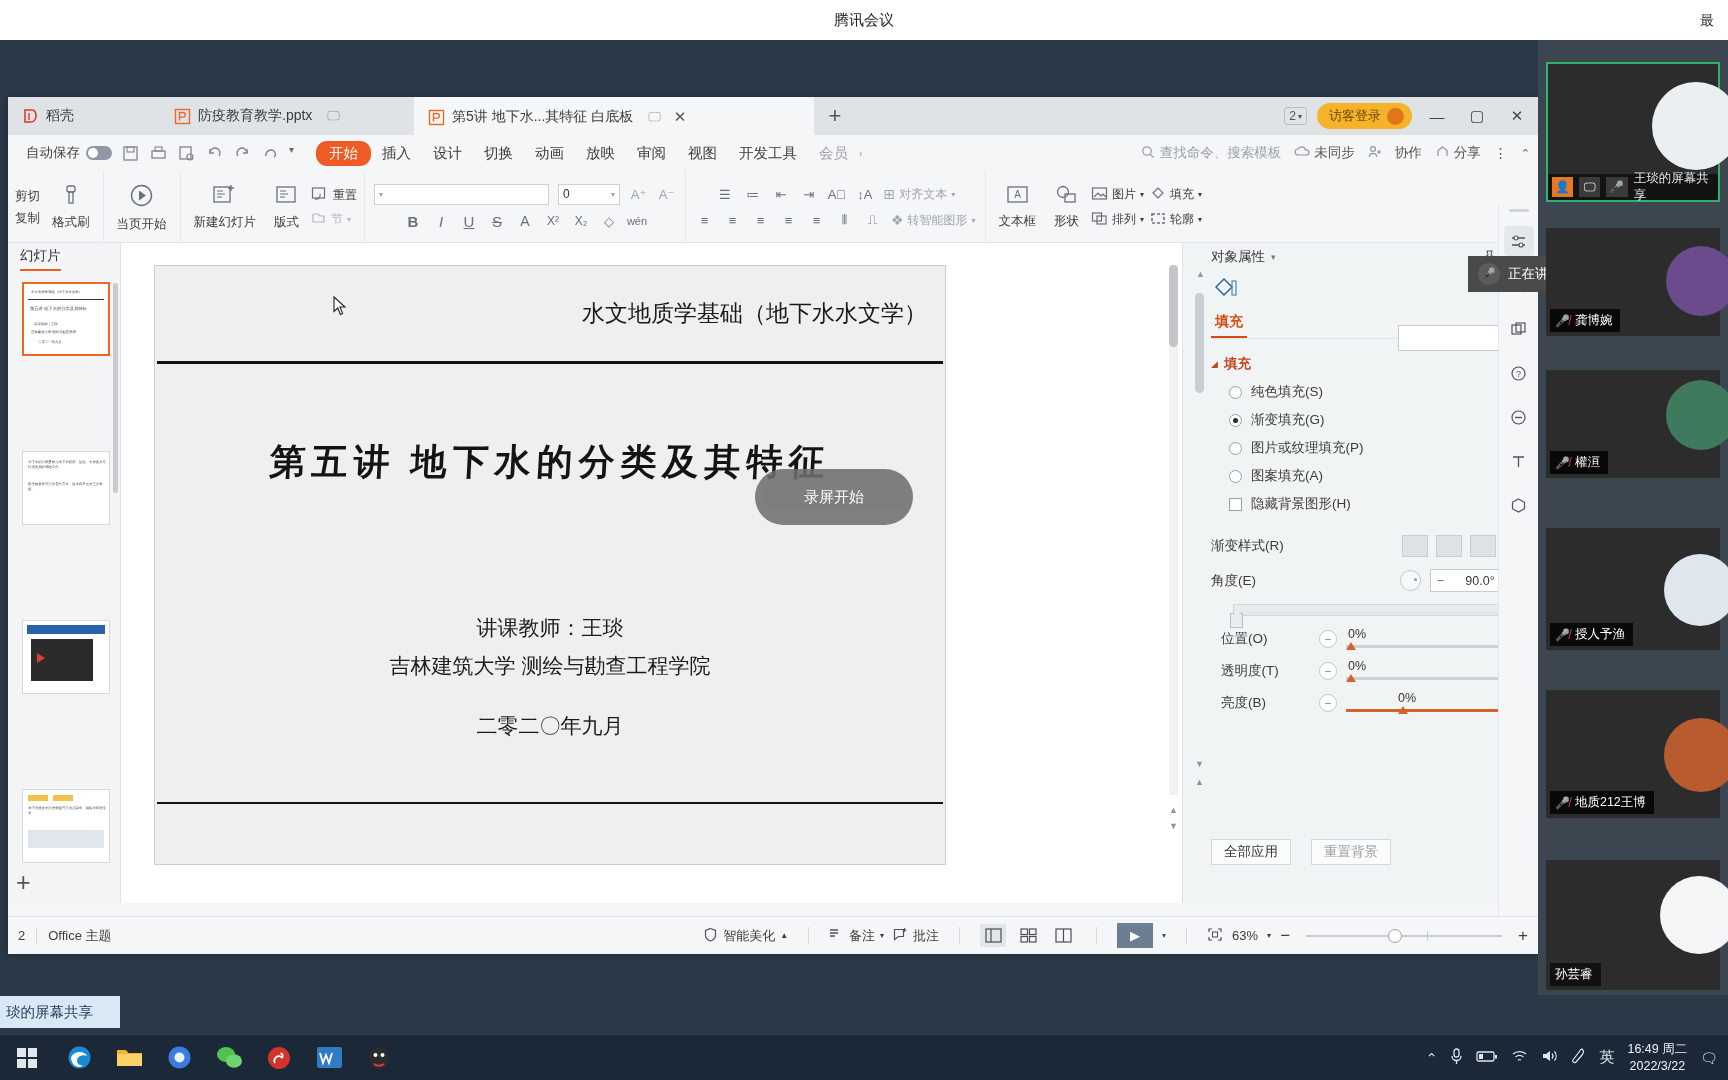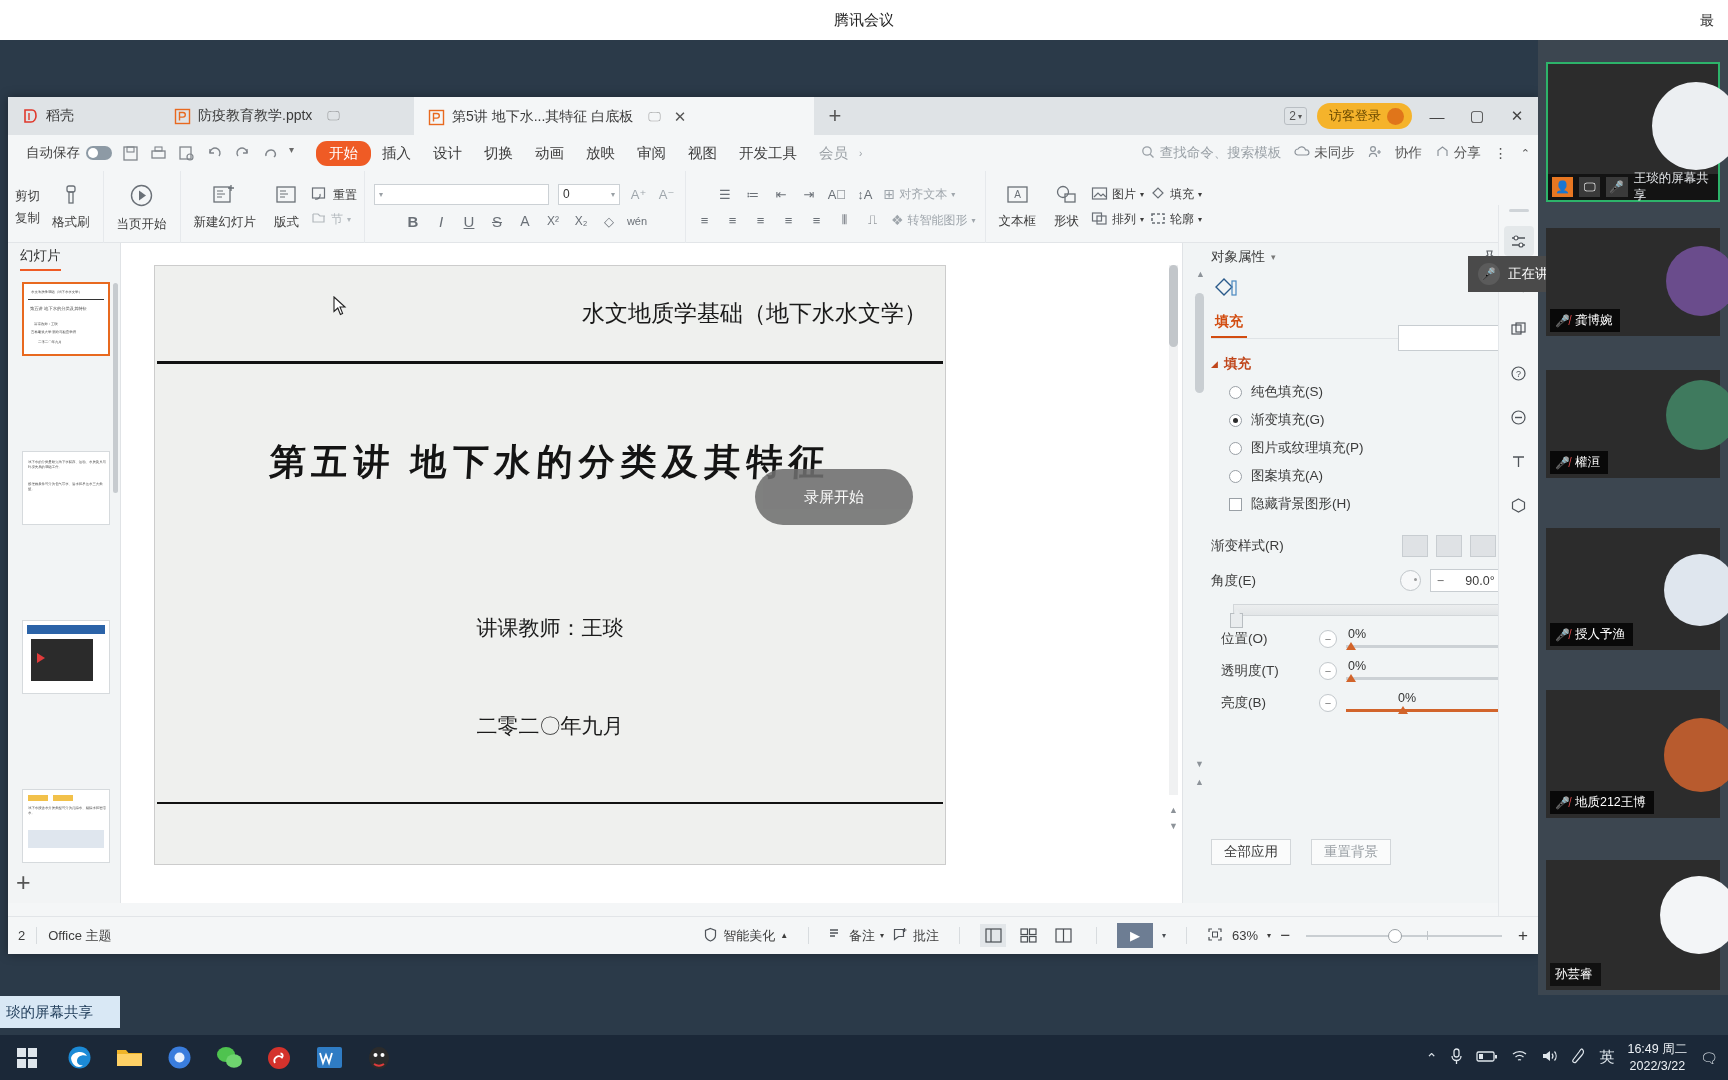--- a/index.html
+++ b/index.html
@@ -632,20 +632,21 @@
       <div id="slides-scroll"></div>
       <div id="slides-add">+</div>
     </div>
 
     <div id="canvas-wrap">
       <div id="slide">
         <div id="slide-header">水文地质学基础（地下水水文学）</div>
         <div id="slide-rule"></div>
         <div id="slide-title">第五讲 地下水的分类及其特征</div>
         <div class="slide-line" id="sl1">讲课教师：王琰</div>
+        <div class="slide-line" id="sl2">吉林建筑大学  测绘与勘查工程学院</div>
         <div class="slide-line" id="sl3">二零二〇年九月</div>
         <div id="slide-rule-b"></div>
         <div id="rec-pill">录屏开始</div>
         <div id="cursor">
           <svg width="15" height="21" viewBox="0 0 15 21">
               <path d="M1 1l11 10h-5l2.6 6.4-2.2 1L4.8 12 1 15.5z" fill="#fff" stroke="#222" stroke-width="1.1"></path>
             </svg>
         </div>
       </div>
       <div id="cv-scroll"></div>

